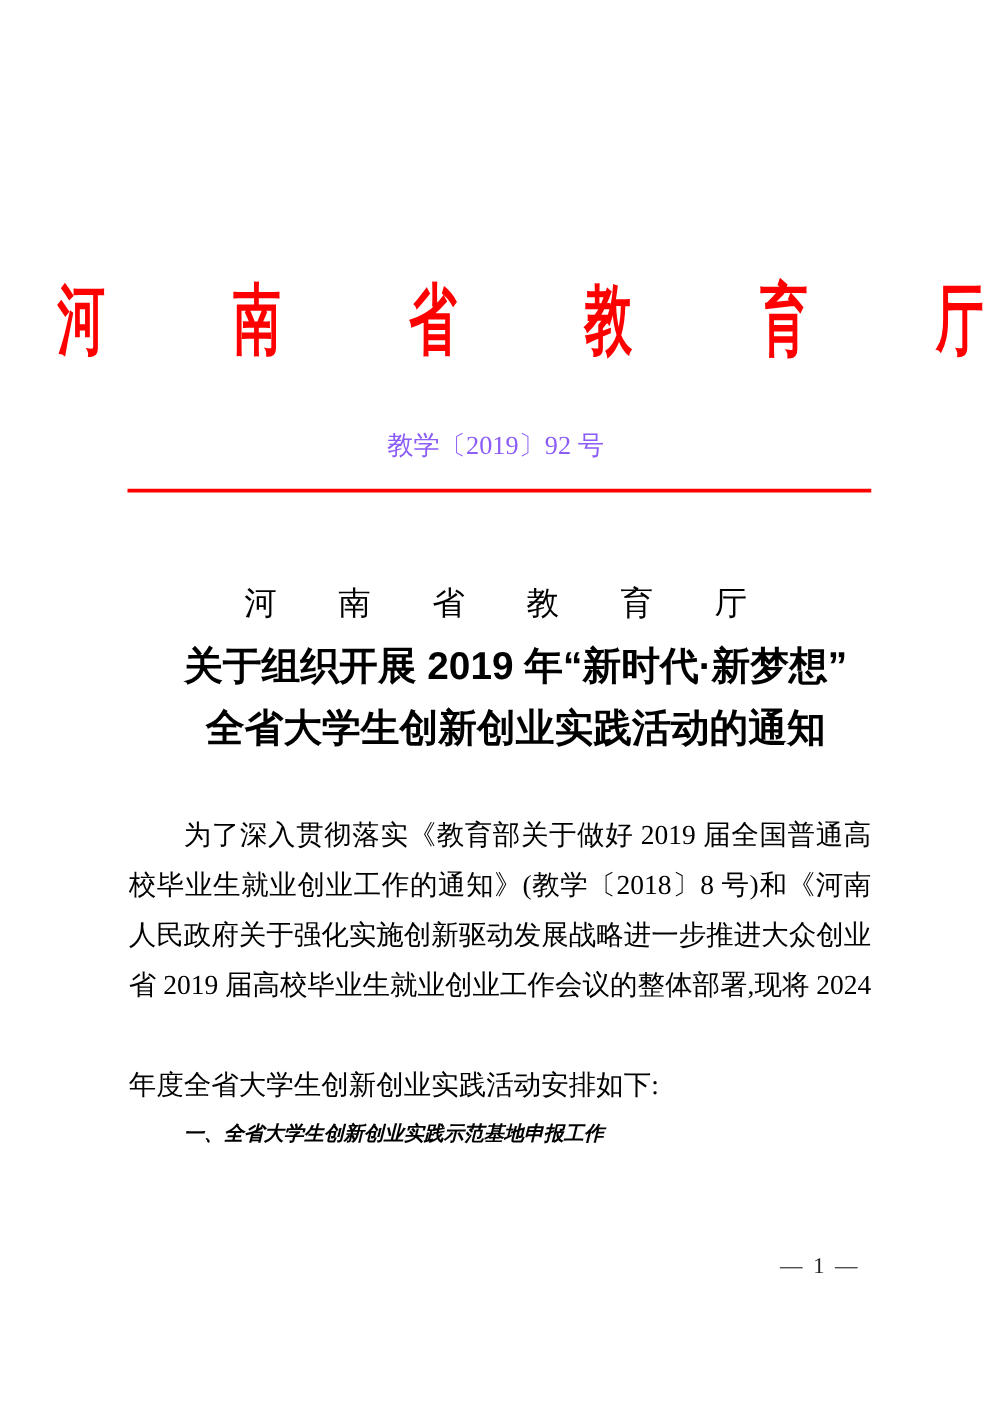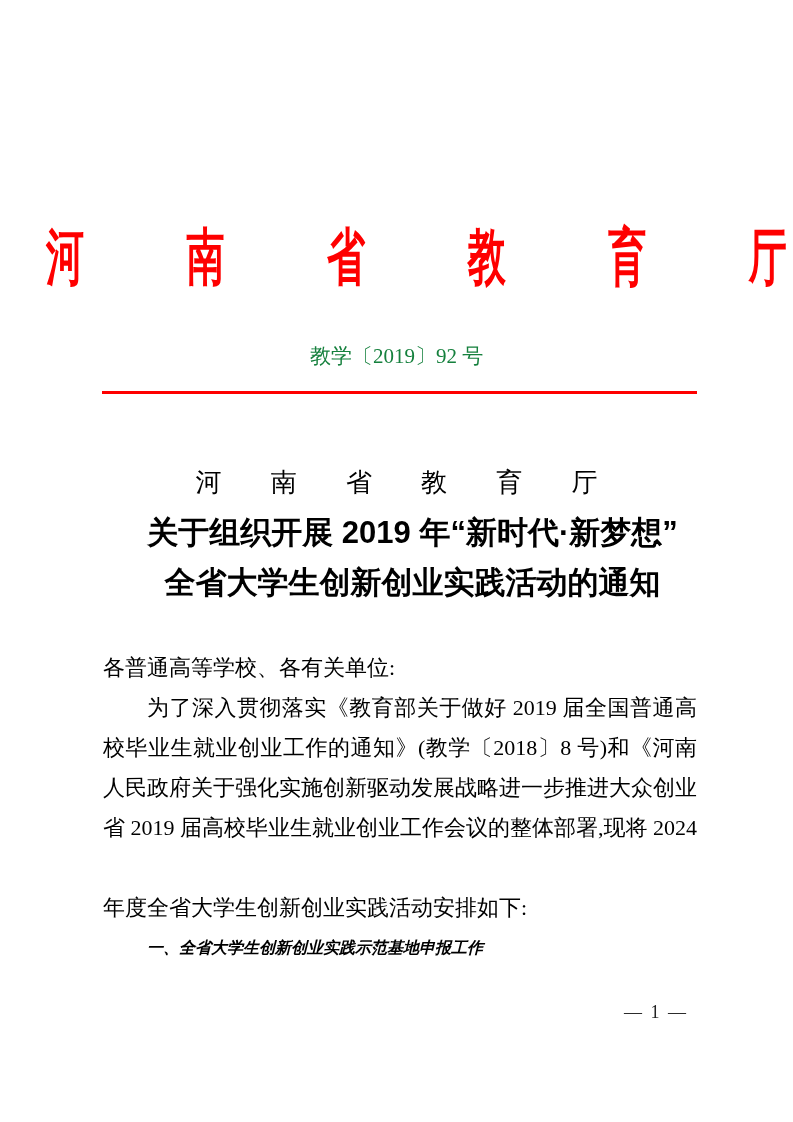--- a/index.html
+++ b/index.html
@@ -38,21 +38,21 @@
 
   .doc-number {
     position: absolute;
     top: 342px;
     left: 0;
     width: 100%;
     text-align: center;
     font-family: "Liberation Serif", serif;
     font-size: 21px;
     line-height: 28px;
-    color: #15803d;
+    color: #8b5cf6;
   }
 
   .red-rule {
     position: absolute;
     top: 391px;
     left: 102px;
     width: 595px;
     height: 3px;
     background: var(--accent-red, #fe0000);
   }
@@ -147,21 +147,20 @@
 
   <div class="doc-number">教学〔2019〕92 号</div>
 
   <div class="red-rule"></div>
 
   <div class="notice-title-line1">河 南 省 教 育 厅</div>
   <div class="notice-title-line2">关于组织开展 2019 年“新时代·新梦想”</div>
   <div class="notice-title-line3">全省大学生创新创业实践活动的通知</div>
 
   <div class="body-block">
-    <div class="body-line">各普通高等学校、各有关单位:</div>
 
     <div class="body-line justified first-indent">为了深入贯彻落实《教育部关于做好 2019 届全国普通高等学</div>
     <div class="body-line justified">校毕业生就业创业工作的通知》(教学〔2018〕8 号)和《河南省</div>
     <div class="body-line justified">人民政府关于强化实施创新驱动发展战略进一步推进大众创业万</div>
     <div class="body-line justified">省 2019 届高校毕业生就业创业工作会议的整体部署,现将 2024</div>
     <div class="body-line justified para-last">年度全省大学生创新创业实践活动安排如下:</div>
 
     <div class="section-heading">一、全省大学生创新创业实践示范基地申报工作</div>
   </div>
 

